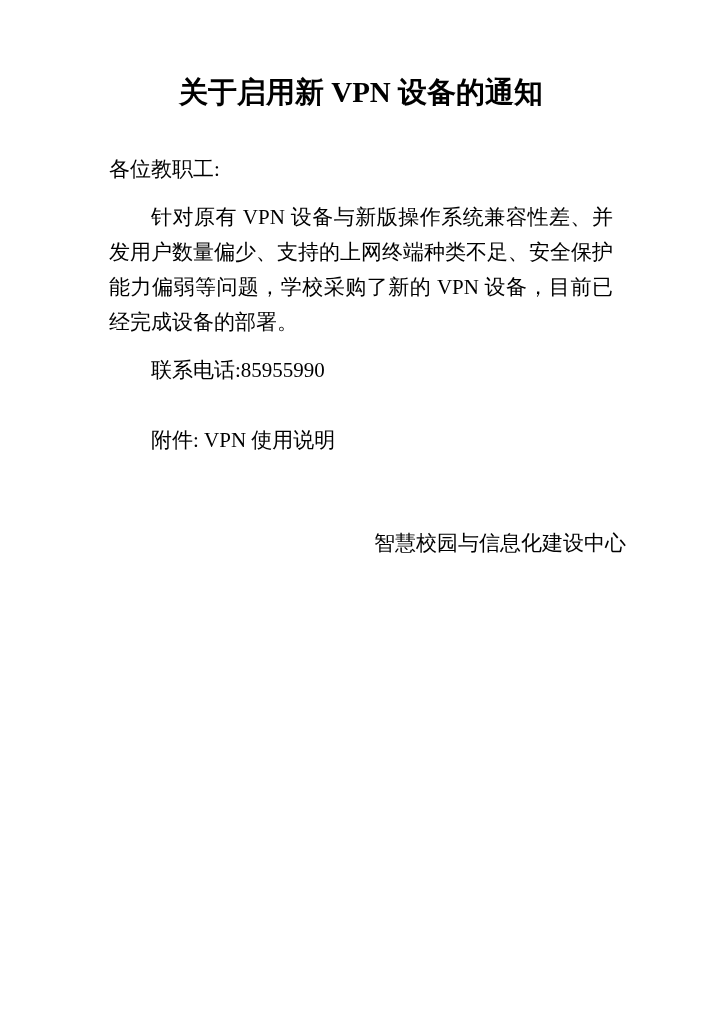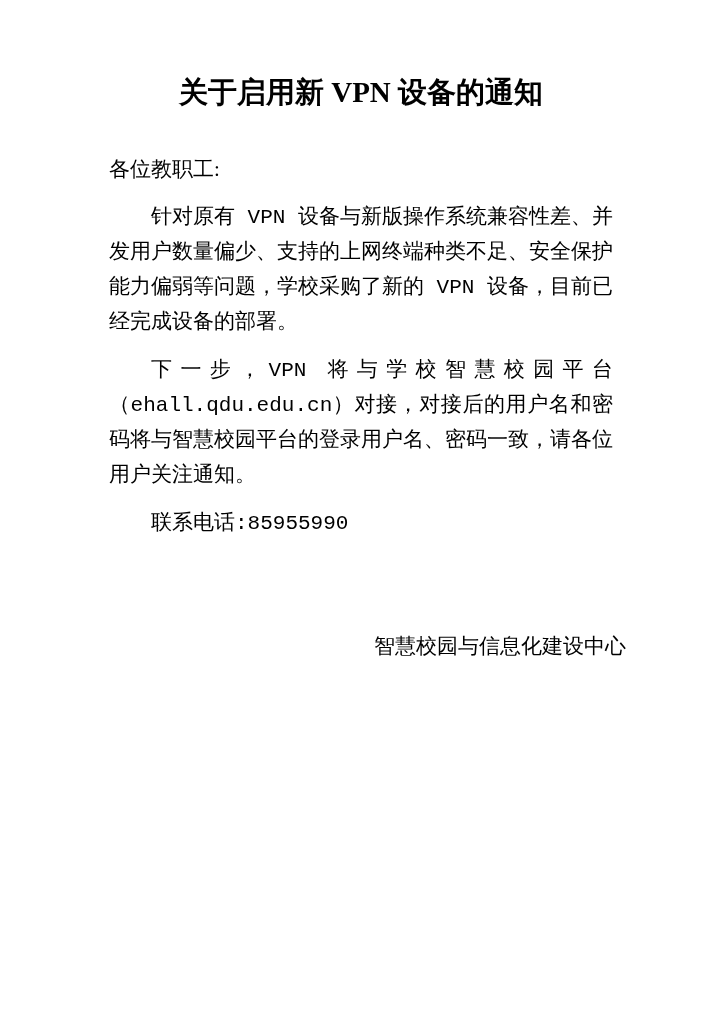--- a/index.html
+++ b/index.html
@@ -33,48 +33,47 @@
     text-align: justify;
   }
   .doc-body p {
     margin: 13px;
   }
   .salutation {
     text-indent: 0;
   }
   .para {
     text-indent: 2em;
-    font-family: Liberation Mono, monospace;
   }
   .blank-gap-above {
     margin-top: 35px !important;
   }
   .sign-block {
-    margin-top: 88px;
+    margin-top: 68px;
     text-align: right;
   }
   .sign-block p {
     margin: 0;
     text-indent: 0;
   }
 </style>
 </head>
 <body>
 
 <div class="page">
   <h1 class="doc-title">关于启用新 VPN 设备的通知</h1>
 
   <div class="doc-body">
     <p class="salutation">各位教职工:</p>
 
     <p class="para">针对原有 VPN 设备与新版操作系统兼容性差、并发用户数量偏少、支持的上网终端种类不足、安全保护能力偏弱等问题，学校采购了新的 VPN 设备，目前已经完成设备的部署。</p>
 
 
-    <p class="para">下一步，VPN 将与学校智慧校园平台（ehall.qdu.edu.cn）对接，对接后的用户名和密码将与智慧校园平台的登录用户名、密码一致，请各位用户关注通知。</p>
 
     <p class="para">联系电话:85955990</p>
 
+    <p class="para blank-gap-above">附件: VPN 使用说明</p>
 
     <div class="sign-block">
       <p>智慧校园与信息化建设中心</p>
     </div>
   </div>
 </div>
 
 </body></html>

